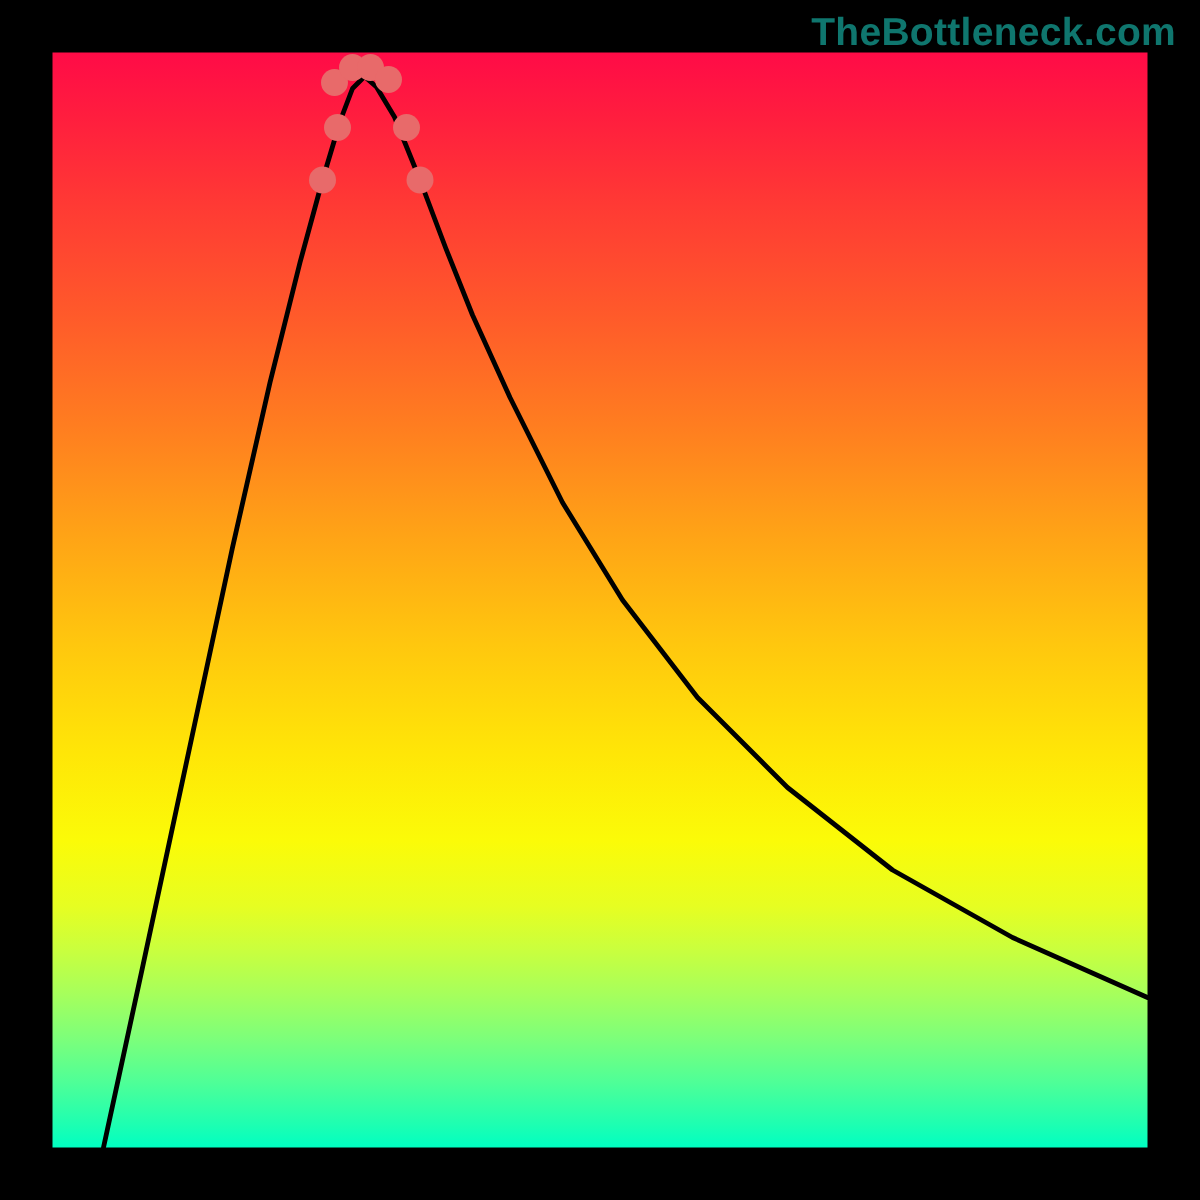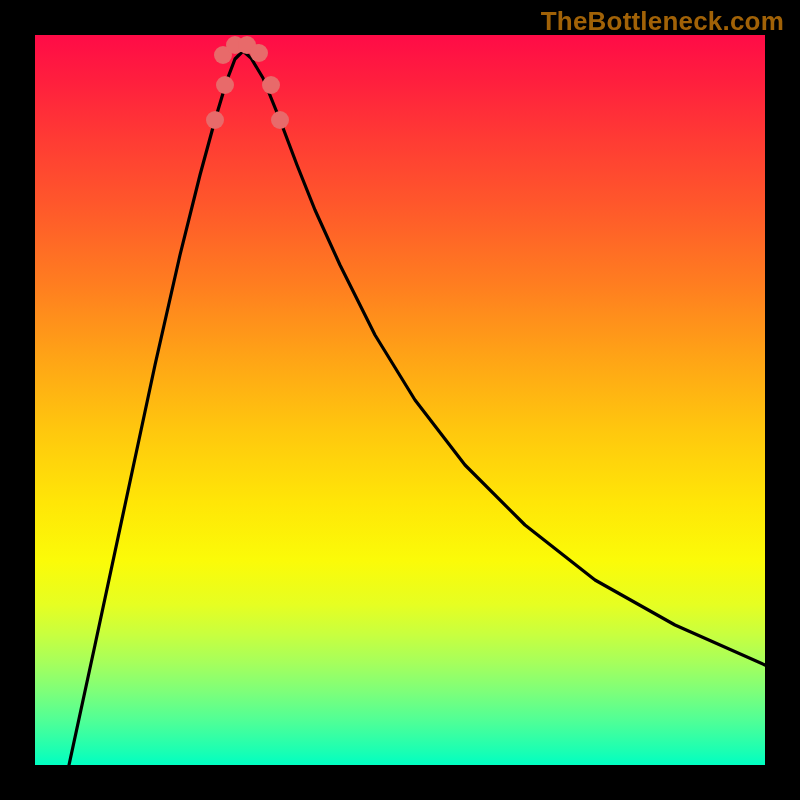--- a/index.html
+++ b/index.html
@@ -40,21 +40,21 @@
       #7dff7a 90%,
       #4fff97 94%,
       #1cffb2 98%,
       #00ffc2 100%
     );
   }
   .watermark {
     position: absolute;
     top: 6px;
     right: 16px;
-    color: #a16207;
+    color: #0f766e;
     font-size: 26px;
     font-weight: 600;
     letter-spacing: 0.2px;
     user-select: none;
   }
   svg.curve {
     position: absolute;
     inset: 0;
     width: 730px;
     height: 730px;

